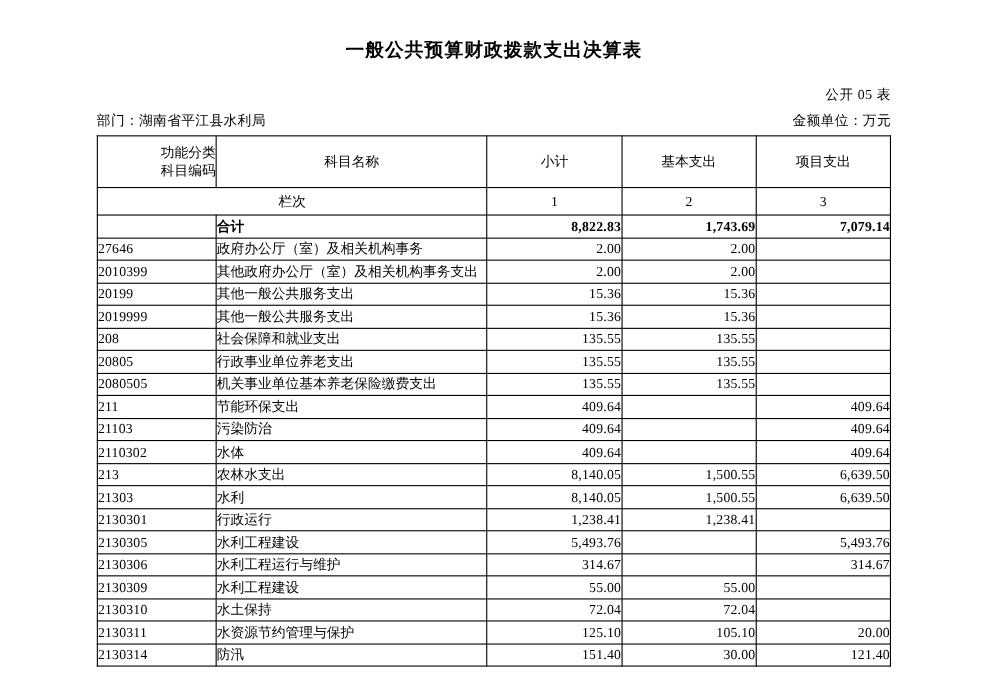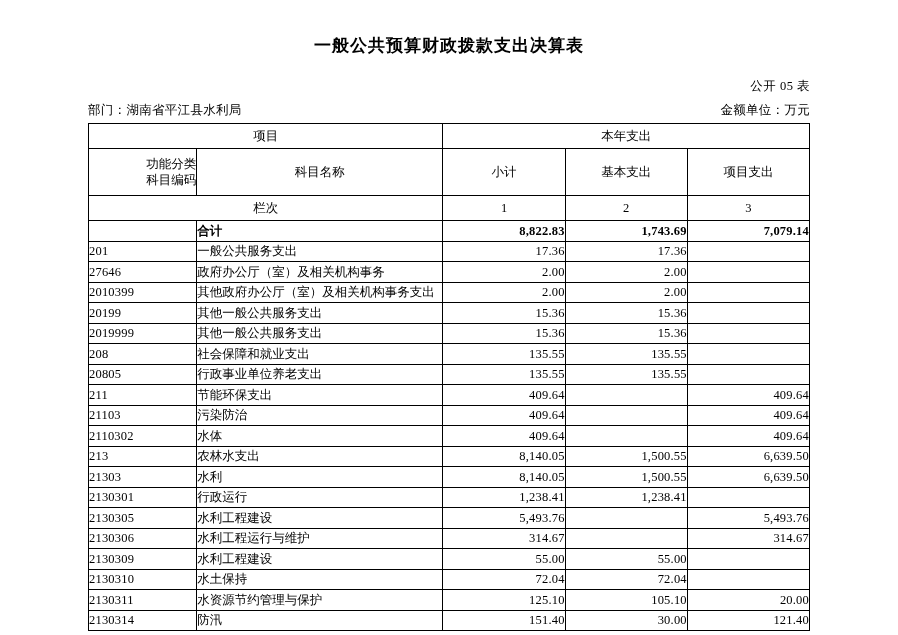--- a/index.html
+++ b/index.html
@@ -114,24 +114,20 @@
 
   <table class="budget">
     <colgroup>
       <col class="col-code">
       <col class="col-name">
       <col class="col-n">
       <col class="col-n">
       <col class="col-n">
     </colgroup>
     <thead>
-      <tr>
-        <th class="hcell" colspan="2">项目</th>
-        <th class="hcell" colspan="3">本年支出</th>
-      </tr>
       <tr>
         <th class="hcell tall">
           <span class="two-line">功能分类</span>
           <span class="two-line">科目编码</span>
         </th>
         <th class="hcell tall">科目名称</th>
         <th class="hcell tall">小计</th>
         <th class="hcell tall">基本支出</th>
         <th class="hcell tall">项目支出</th>
       </tr>
@@ -144,27 +140,20 @@
     </thead>
     <tbody id="table-body">
         <tr class="total">
           <td class="code"></td>
           <td class="ctr">合计</td>
           <td class="num">8,822.83</td>
           <td class="num">1,743.69</td>
           <td class="num">7,079.14</td>
         </tr>
         <tr>
-          <td class="code">201</td>
-          <td class="name ind0">一般公共服务支出</td>
-          <td class="num">17.36</td>
-          <td class="num">17.36</td>
-          <td class="num"></td>
-        </tr>
-        <tr>
           <td class="code">27646</td>
           <td class="name ind1">政府办公厅（室）及相关机构事务</td>
           <td class="num">2.00</td>
           <td class="num">2.00</td>
           <td class="num"></td>
         </tr>
         <tr>
           <td class="code">2010399</td>
           <td class="name ind2">其他政府办公厅（室）及相关机构事务支出</td>
           <td class="num">2.00</td>
@@ -188,20 +177,27 @@
         <tr>
           <td class="code">208</td>
           <td class="name ind0">社会保障和就业支出</td>
           <td class="num">135.55</td>
           <td class="num">135.55</td>
           <td class="num"></td>
         </tr>
         <tr>
           <td class="code">20805</td>
           <td class="name ind1">行政事业单位养老支出</td>
+          <td class="num">135.55</td>
+          <td class="num">135.55</td>
+          <td class="num"></td>
+        </tr>
+        <tr>
+          <td class="code">2080505</td>
+          <td class="name ind2">机关事业单位基本养老保险缴费支出</td>
           <td class="num">135.55</td>
           <td class="num">135.55</td>
           <td class="num"></td>
         </tr>
         <tr>
           <td class="code">211</td>
           <td class="name ind0">节能环保支出</td>
           <td class="num">409.64</td>
           <td class="num"></td>
           <td class="num">409.64</td>

